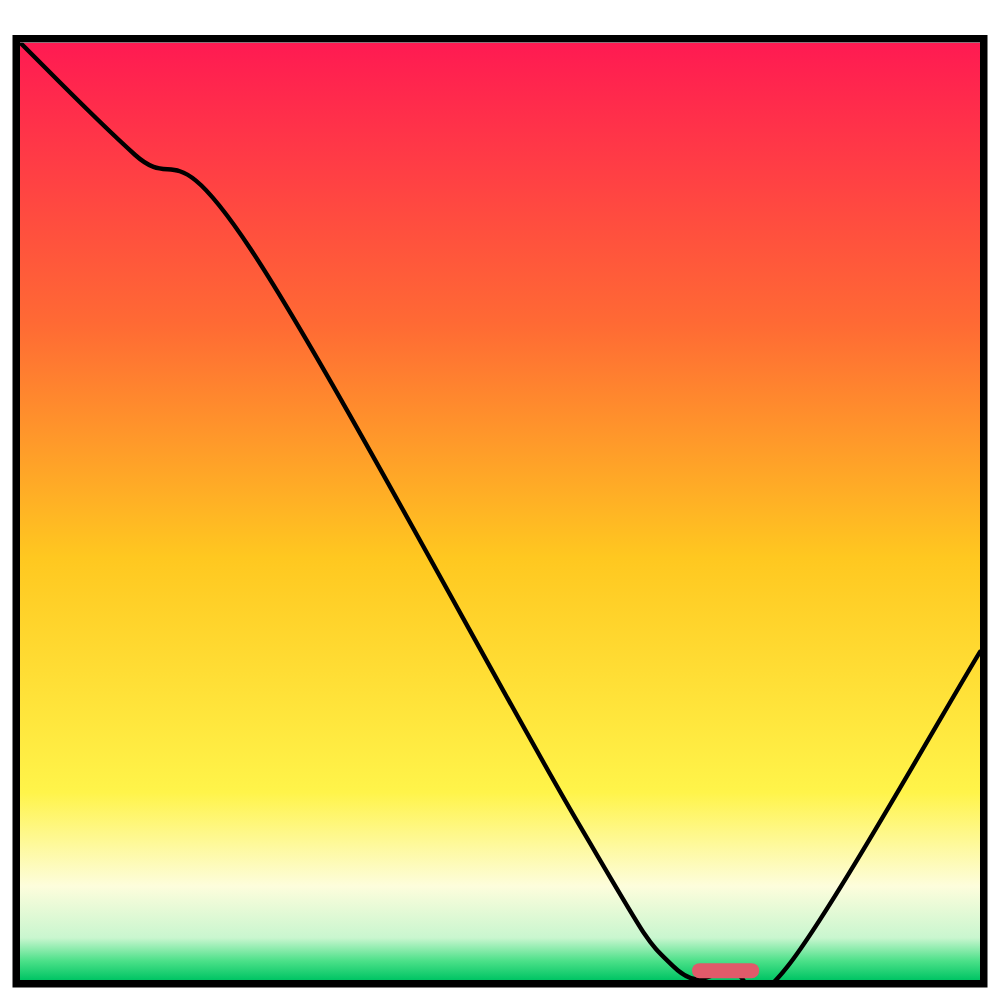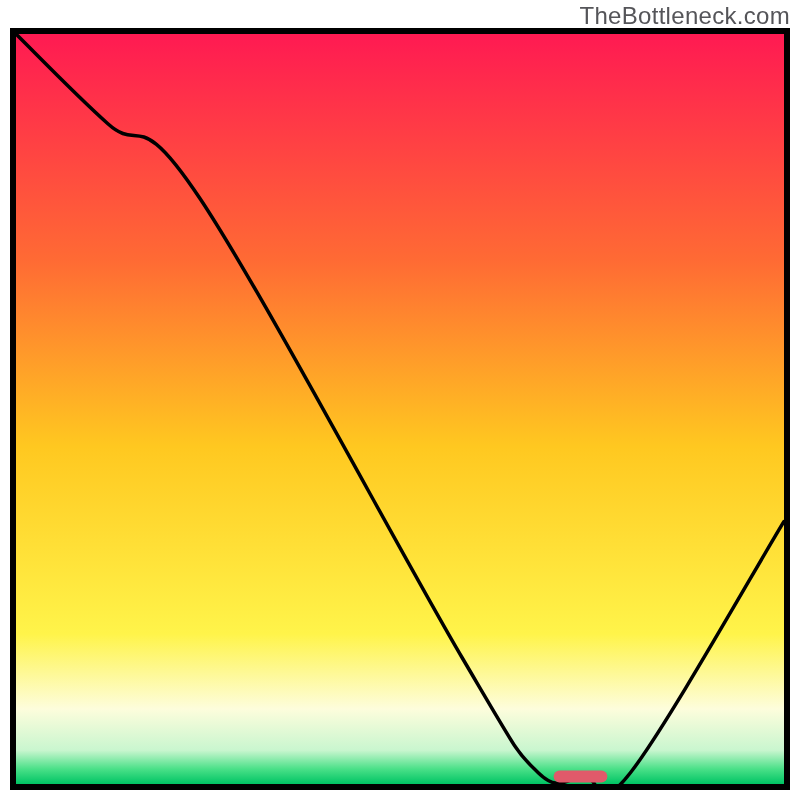--- a/index.html
+++ b/index.html
@@ -38,21 +38,20 @@
   .plot svg {
     display: block;
     width: 100%;
     height: 100%;
   }
 </style>
 </head>
 <body>
 
 <div class="frame">
-  <div class="watermark">TheBottleneck.com</div>
 
   <div class="plot">
     <svg viewBox="0 0 768 750" preserveAspectRatio="none">
       <defs>
         <linearGradient id="bg-grad" x1="0" y1="0" x2="0" y2="1">
             <stop offset="0%" stop-color="#ff1a52"></stop>
             <stop offset="30%" stop-color="#ff6a34"></stop>
             <stop offset="55.00000000000001%" stop-color="#ffc820"></stop>
             <stop offset="80%" stop-color="#fff44a"></stop>
             <stop offset="90%" stop-color="#fdfddc"></stop>

